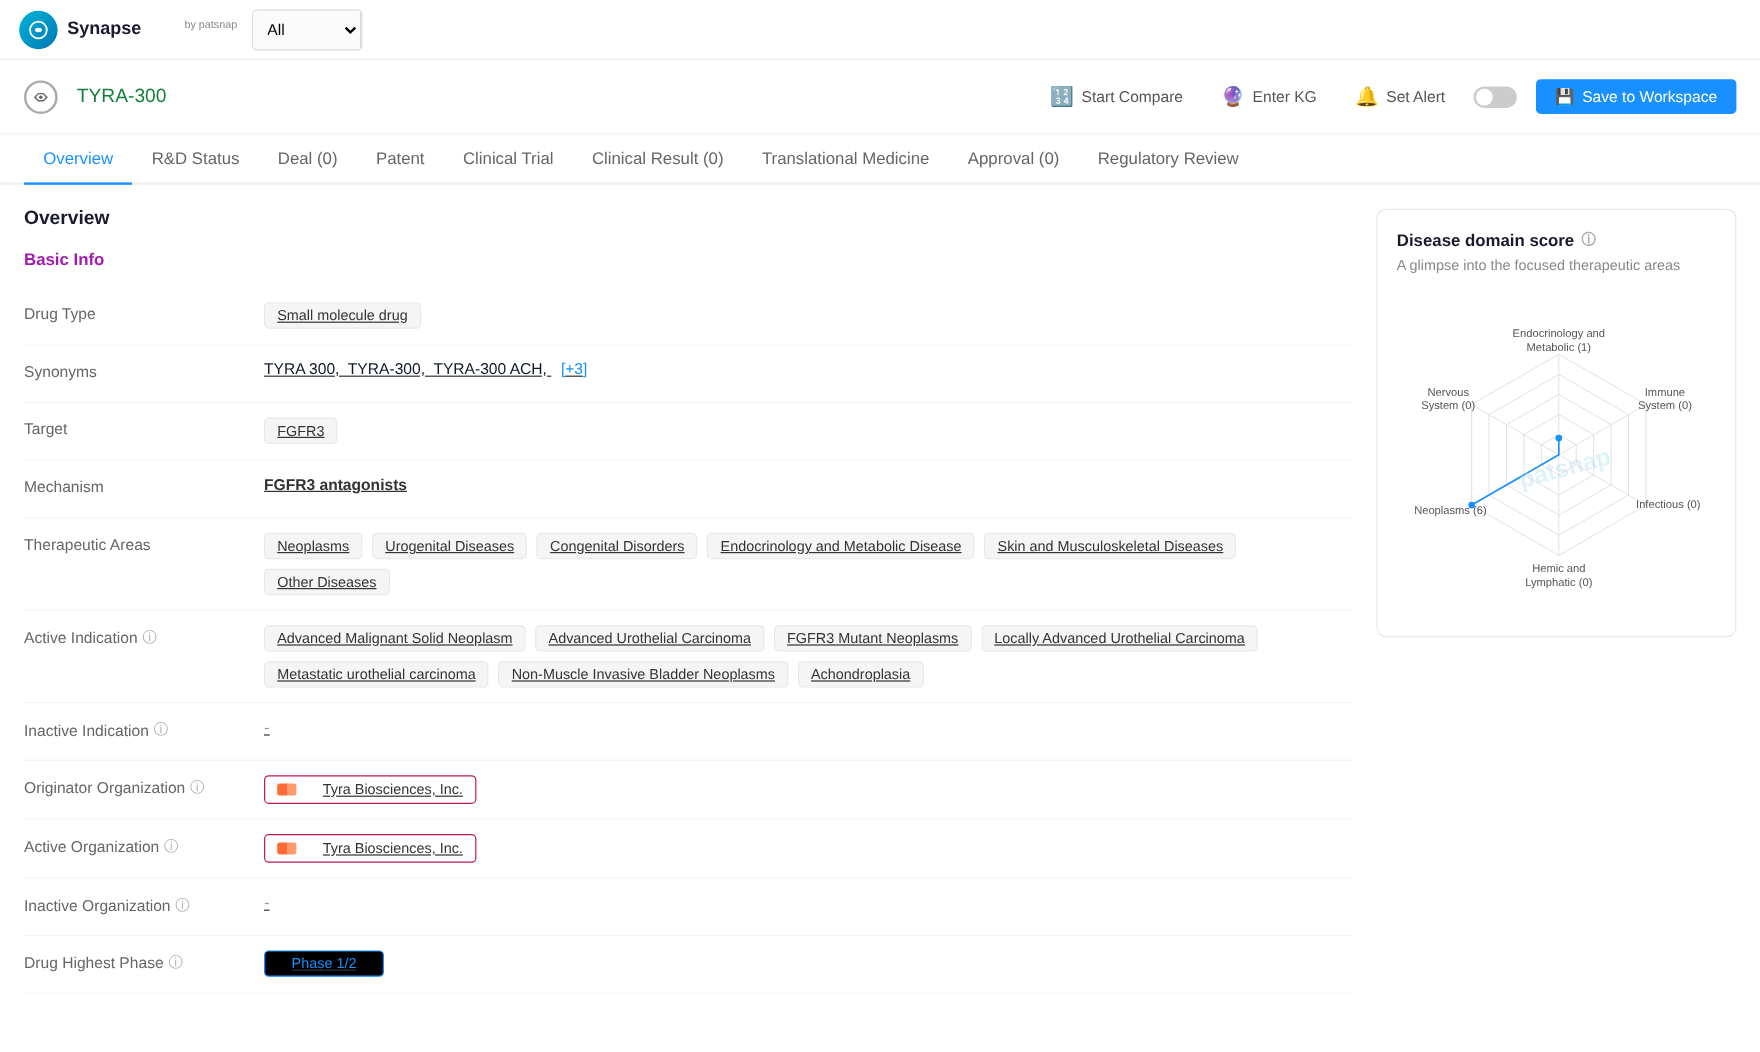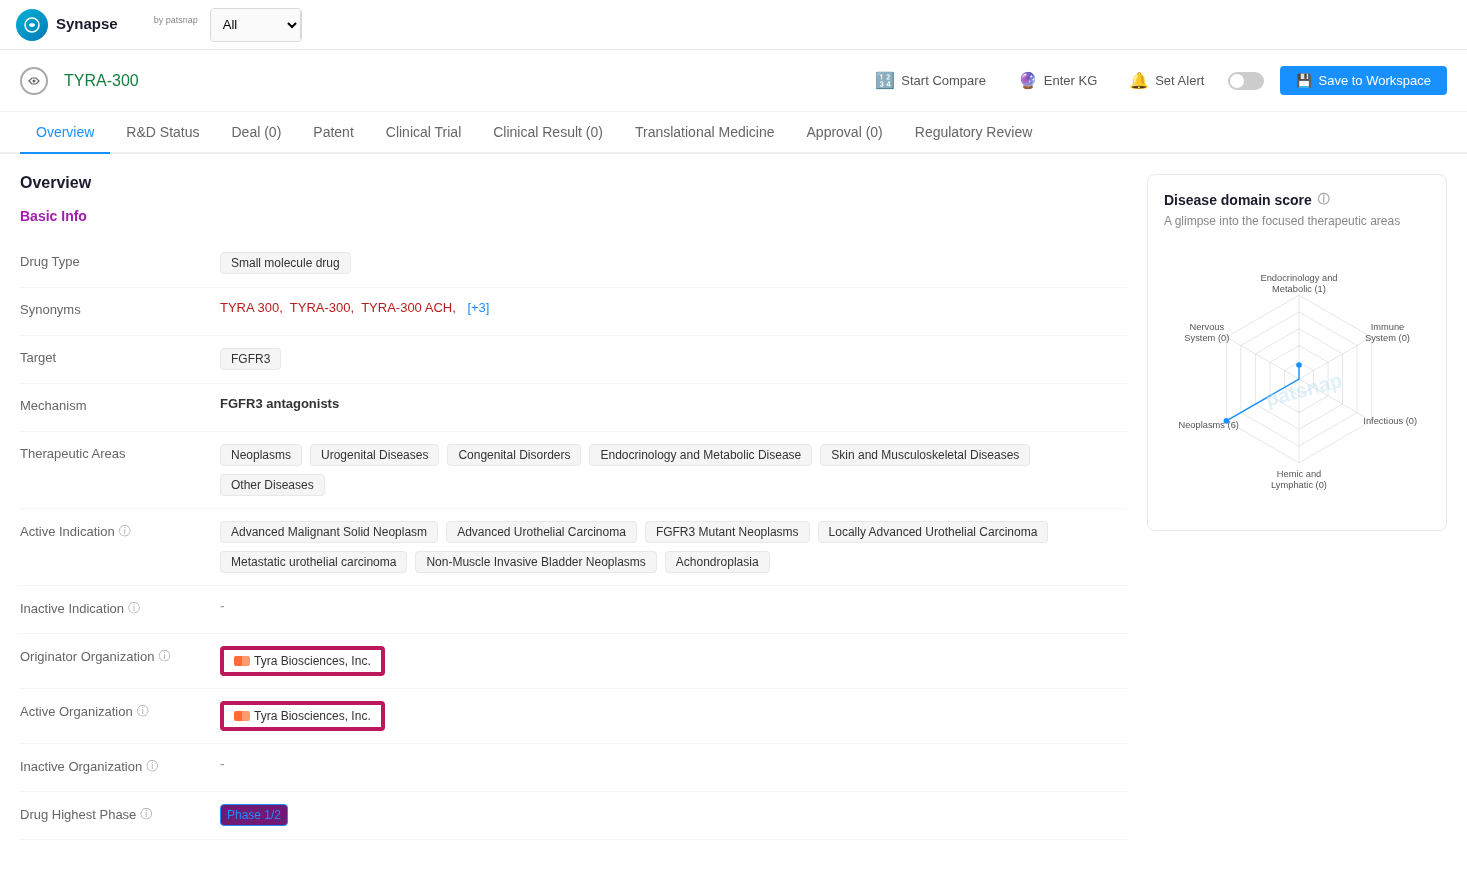--- a/index.html
+++ b/index.html
@@ -33,29 +33,29 @@
 
     
     .content { padding: 20px; display: flex; gap: 20px; }
     .main-content { flex: 1; }
     .section-title { font-size: 16px; font-weight: 700; margin-bottom: 16px; color: #1a1a2e; }
     .subsection-title { font-size: 14px; font-weight: 700; margin-bottom: 16px; color: #a21caf; }
 
     
     .info-row { display: flex; padding: 12px 0; border-bottom: 1px solid #f5f5f5; align-items: flex-start; min-height: 48px; }
     .info-label { width: 200px; min-width: 200px; color: #666; font-size: 13px; display: flex; align-items: center; gap: 4px; padding-top: 2px; }
-    .info-value { flex: 1; display: flex; flex-wrap: wrap; gap: 8px; align-items: center; }
+    .info-value { flex: 1; display: flex; flex-wrap: wrap; gap: 8px; align-items: center; text-decoration: underline; }
     .tag { background: #f5f5f5; border: 1px solid #e8e8e8; border-radius: 4px; padding: 3px 10px; font-size: 12px; color: #333; white-space: nowrap; }
-    .synonym-text { color: #b91c1c; font-size: 13px; }
+    .synonym-text { color: #0f172a; font-size: 13px; }
     .link-text { color: #1890ff; cursor: pointer; font-size: 13px; }
     .mechanism-text { font-weight: 700; font-size: 13px; }
     .info-icon { font-size: 12px; color: #aaa; cursor: pointer; }
     .dash { color: #999; }
-    .phase-tag { background: #701a75; border: 1px solid #1890ff; color: #1890ff; border-radius: 4px; padding: 3px 6px; font-size: 12px; }
-    .org-tag { display: flex; align-items: center; gap: 4px; background: #fff; border: 4px solid #be185d; border-radius: 4px; padding: 4px 10px; font-size: 12px; color: #333; }
+    .phase-tag { background: #000000; border: 1px solid #1890ff; color: #1890ff; border-radius: 4px; padding: 3px 22px; font-size: 12px; }
+    .org-tag { display: flex; align-items: center; gap: 22px; background: #fff; border: 1px solid #be185d; border-radius: 4px; padding: 4px 10px; font-size: 12px; color: #333; }
     .org-icon { width: 16px; height: 10px; background: linear-gradient(to right, #ff6b35 50%, #ff9a6c 50%); border-radius: 2px; }
 
     
     .disease-panel { width: 300px; min-width: 300px; border: 1px solid #e8e8e8; border-radius: 8px; padding: 16px; height: fit-content; }
     .panel-title { font-size: 14px; font-weight: 600; color: #1a1a2e; display: flex; align-items: center; gap: 6px; margin-bottom: 6px; }
     .panel-subtitle { font-size: 12px; color: #888; margin-bottom: 16px; }
 
     
     .radar-container { width: 100%; display: flex; align-items: center; }
     svg.radar { overflow: visible; }

